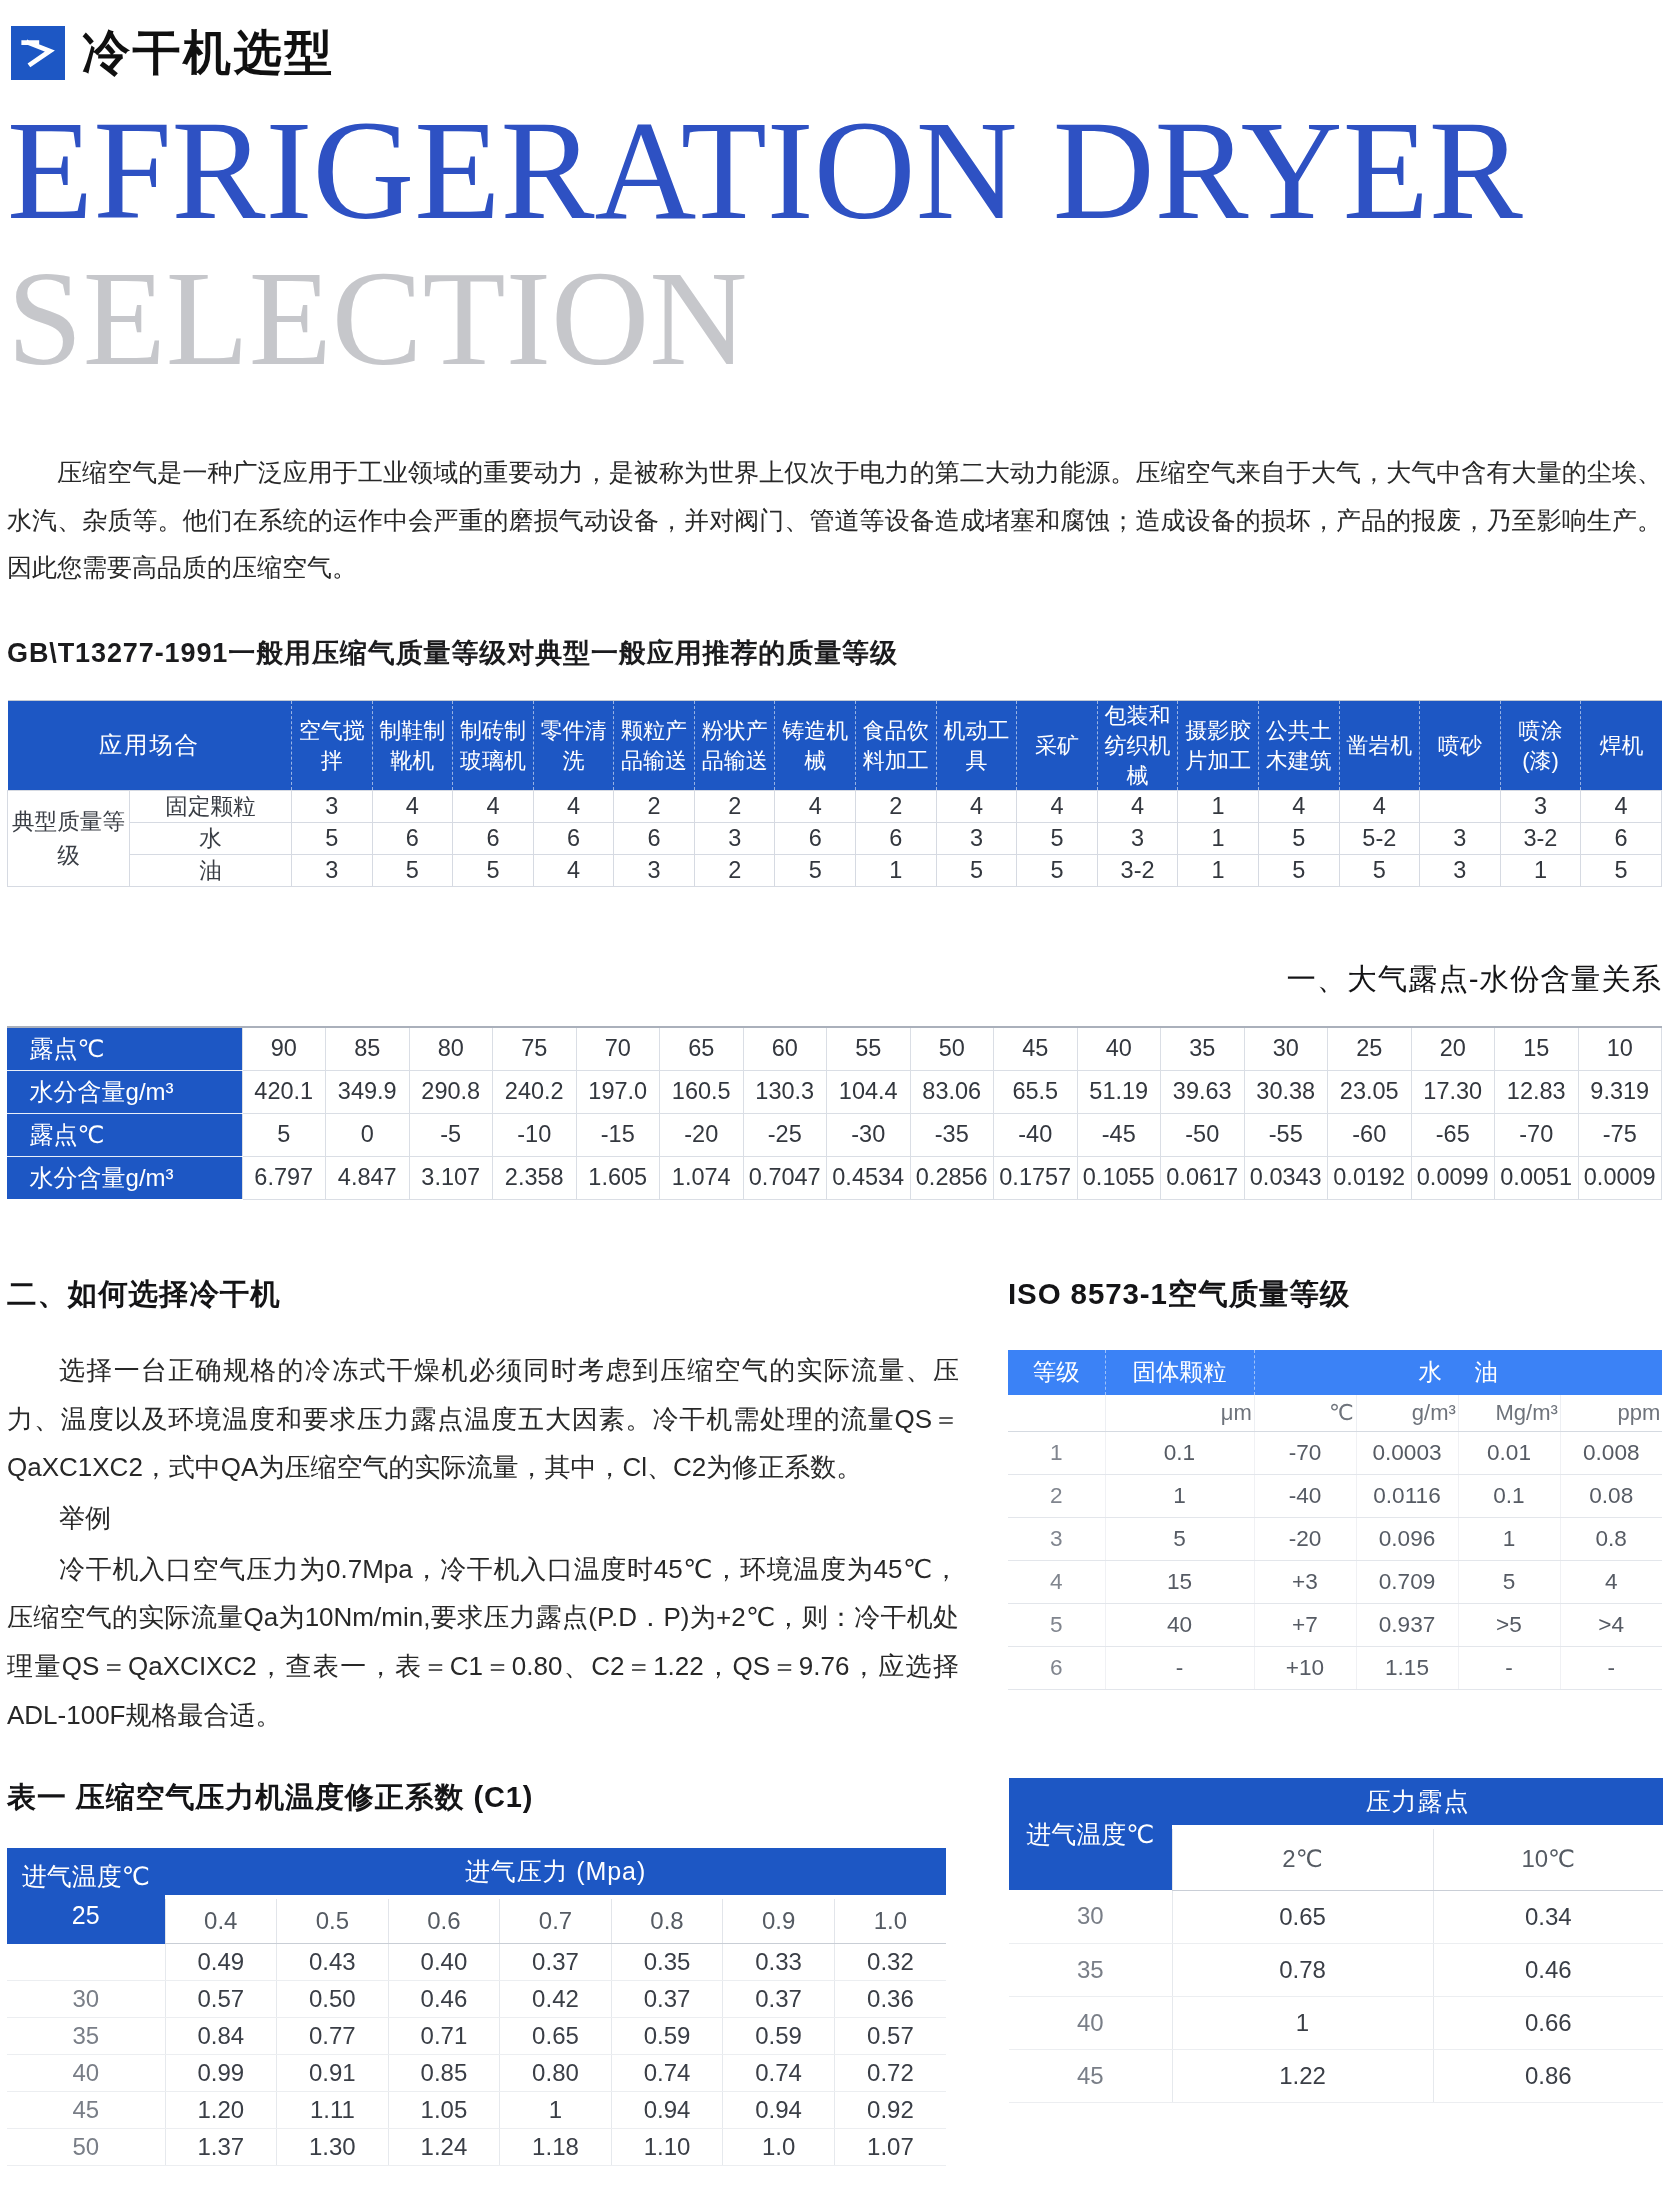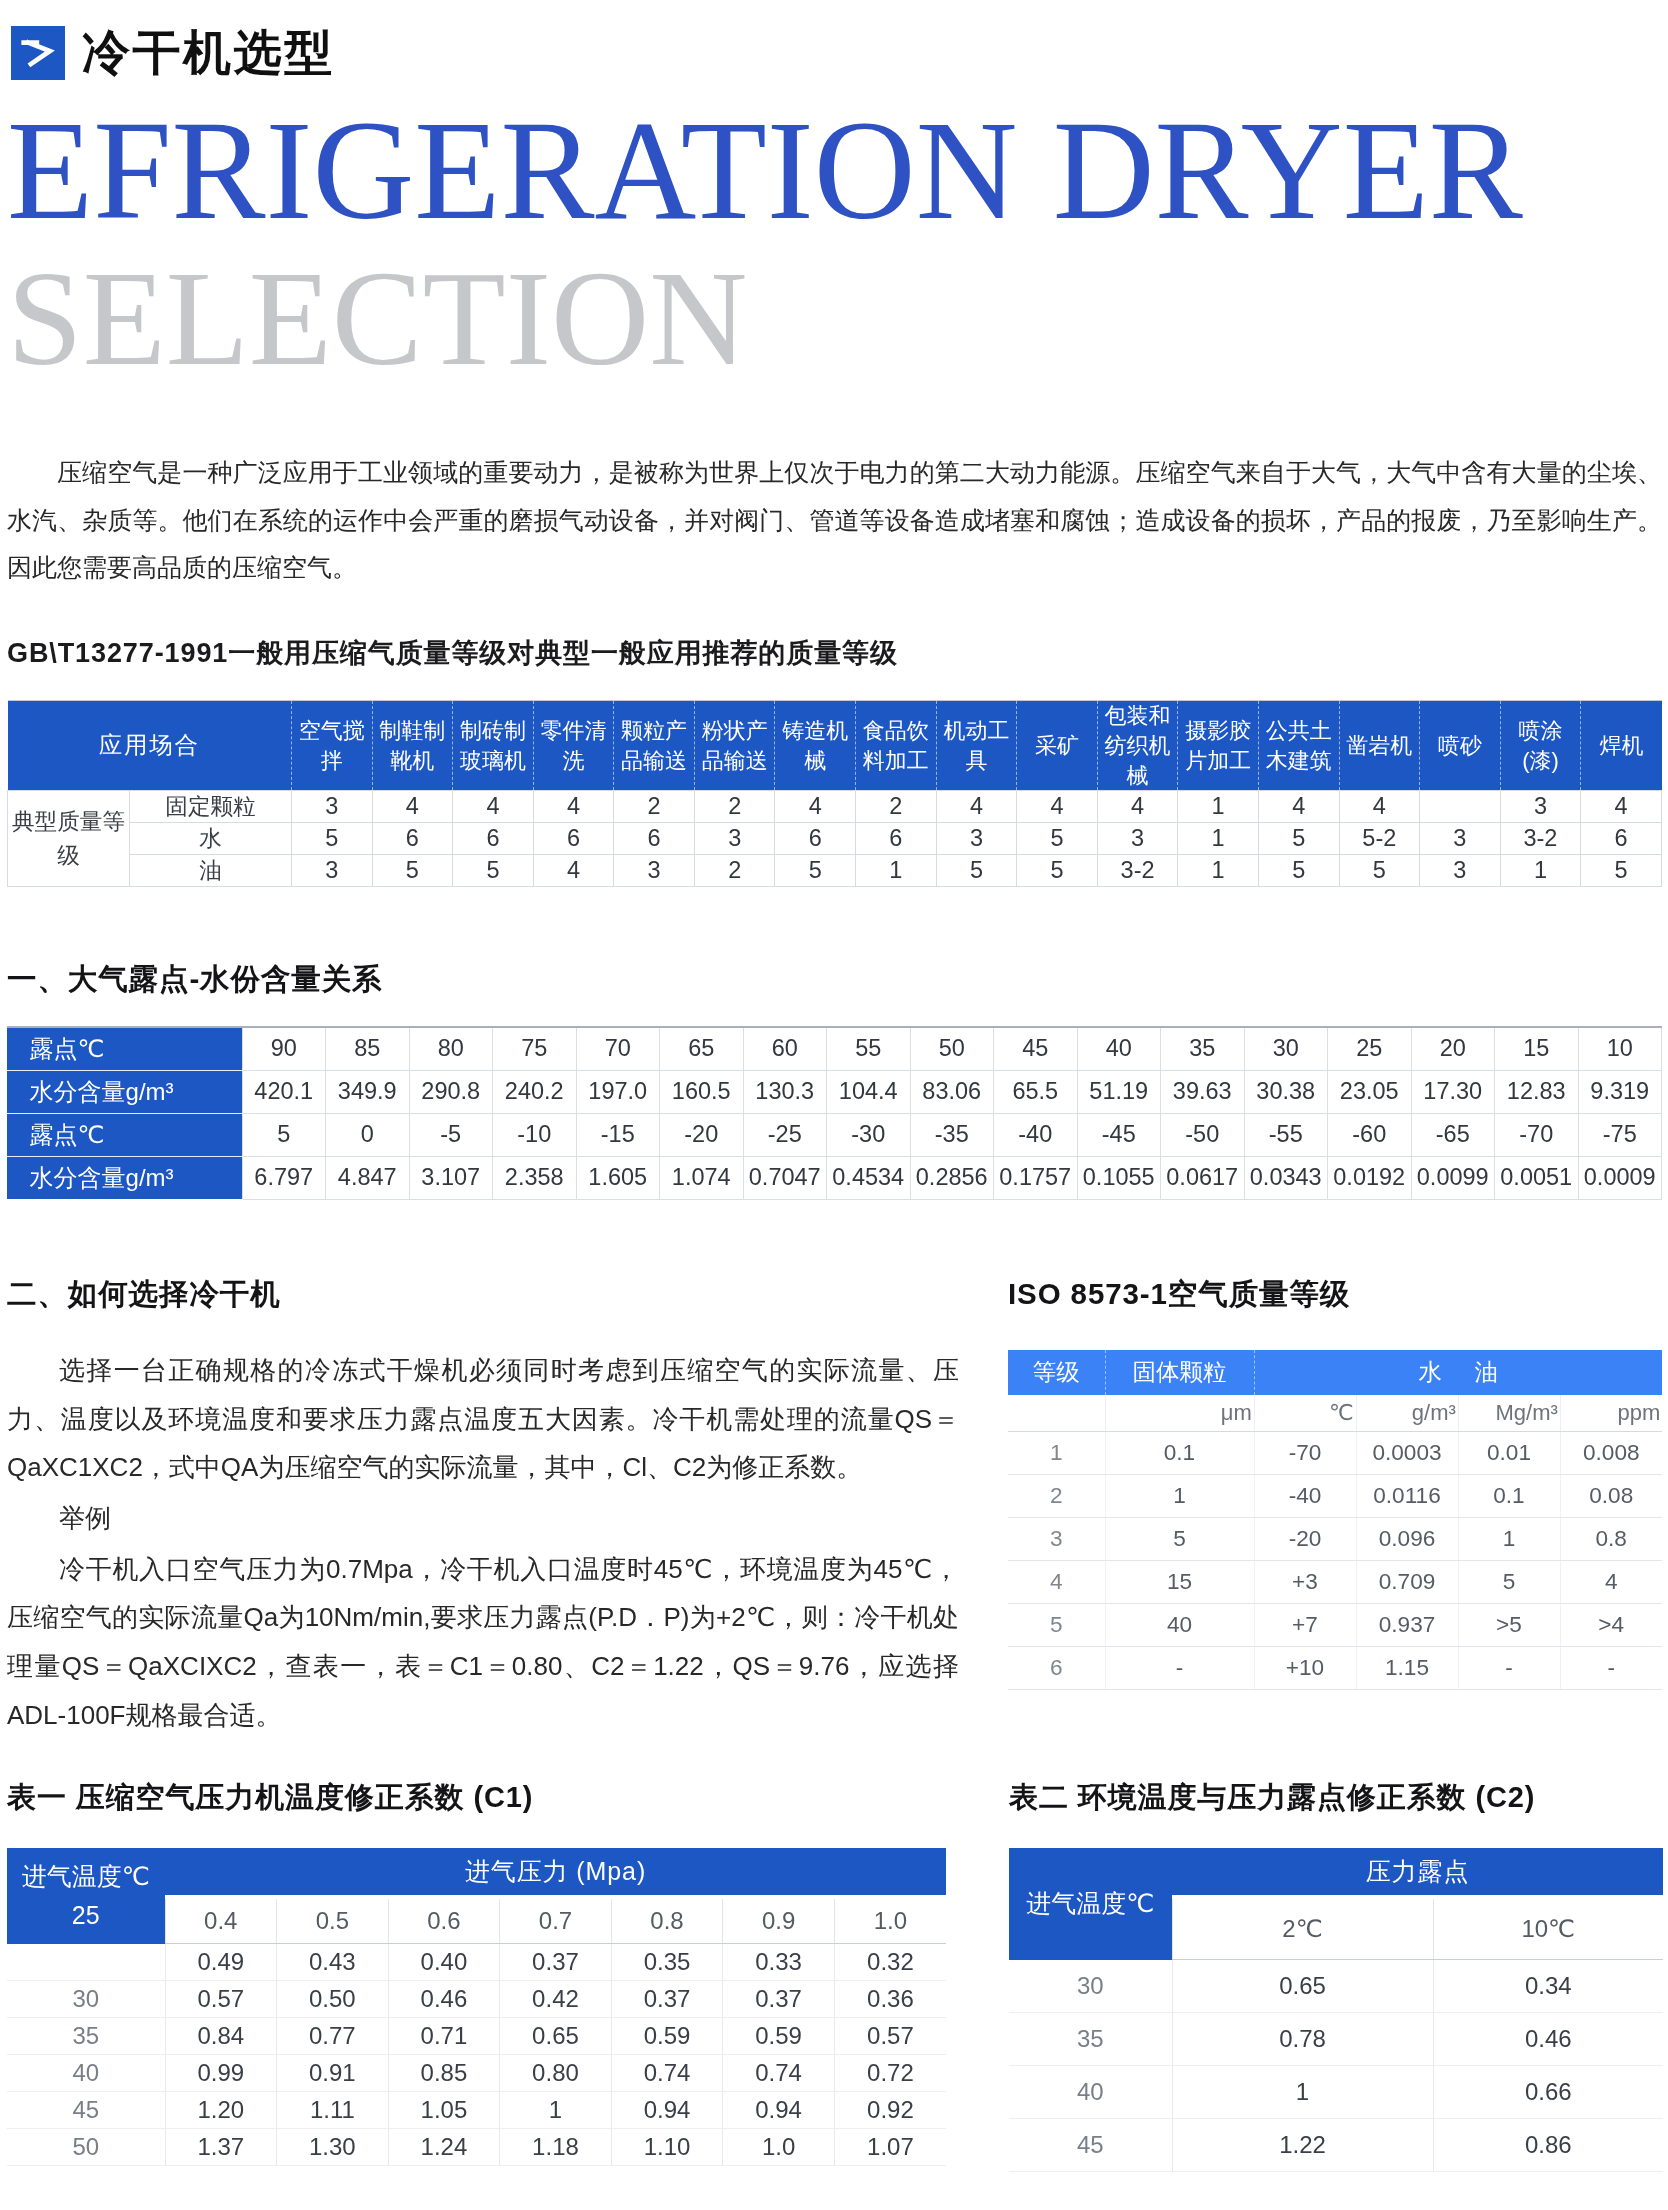--- a/index.html
+++ b/index.html
@@ -30,21 +30,21 @@
   .gb-heading { margin-top:43px; font-size:27px; font-weight:600; color:#1b1b1d; letter-spacing:0.9px; }
 
   table.gb { width:1655px; margin-top:29.5px; border-top:1.7px solid #c3c9d3; }
   .gb thead th { background:#1d57c4; color:#fff; font-weight:400; font-size:22px; line-height:1.35;
     vertical-align:middle; height:89px; word-break:break-all; border-left:0.9px dashed rgba(255,255,255,.55); }
   .gb thead th.corner { border-left:none; font-size:23.5px; letter-spacing:1.7px; }
   .gb td { border:0.9px solid #d6dae2; text-align:center; height:29px; font-size:23.5px; color:#33373e; }
   .gb td.grp { font-size:22.6px; color:#3a3e45; line-height:1.5; }
   .gb td.sub { font-size:22.6px; color:#3a3e45; }
 
-  .sec-heading { margin-top:73px; font-size:29.5px; font-weight:700; color:#141416; letter-spacing:0.9px; }
+  .sec-heading { margin-top:73px; font-size:29.5px; font-weight:400; color:#141416; letter-spacing:0.9px;text-align:right; }
 
   table.dew { width:1655px; margin-top:26px; border-top:2.6px solid #aab0bb; border-bottom:0.9px solid #cfd4dc; }
   .dew th.lbl { background:#1d57c4; color:#fff; font-weight:400; font-size:24px; text-align:left;
     padding-left:22.6px; height:43px; border-bottom:1.7px solid rgba(255,255,255,.9); width:235px; }
   .dew td { border:0.9px solid #dadee5; text-align:center; font-size:23.5px; color:#33373e; height:43px; }
 
   .cols { display:flex; margin-top:75px; }
   .col-left { width:952px; flex:0 0 auto; }
   .col-right { margin-left:49px; width:654px; flex:0 0 auto; }
   .col-left p { margin:0; font-size:26px; line-height:1.88; text-align:justify; text-indent:2em; color:#282828; }
@@ -456,21 +456,20 @@
               <td>1.18</td>
               <td>1.10</td>
               <td>1.0</td>
               <td>1.07</td>
             </tr>
         </tbody>
       </table>
     </div>
 
     <div class="bcol-right">
-      <h3 class="b-heading">表二  环境温度与压力露点修正系数 (C2)</h3>
       <table class="c2 cx">
         <colgroup>
             <col style="width:163px">
             <col style="width:261px">
           </colgroup>
         <thead>
           <tr>
             <th class="cornerb" rowspan="2">进气温度℃</th>
             <th class="spanb" colspan="2">压力露点</th>
           </tr>

